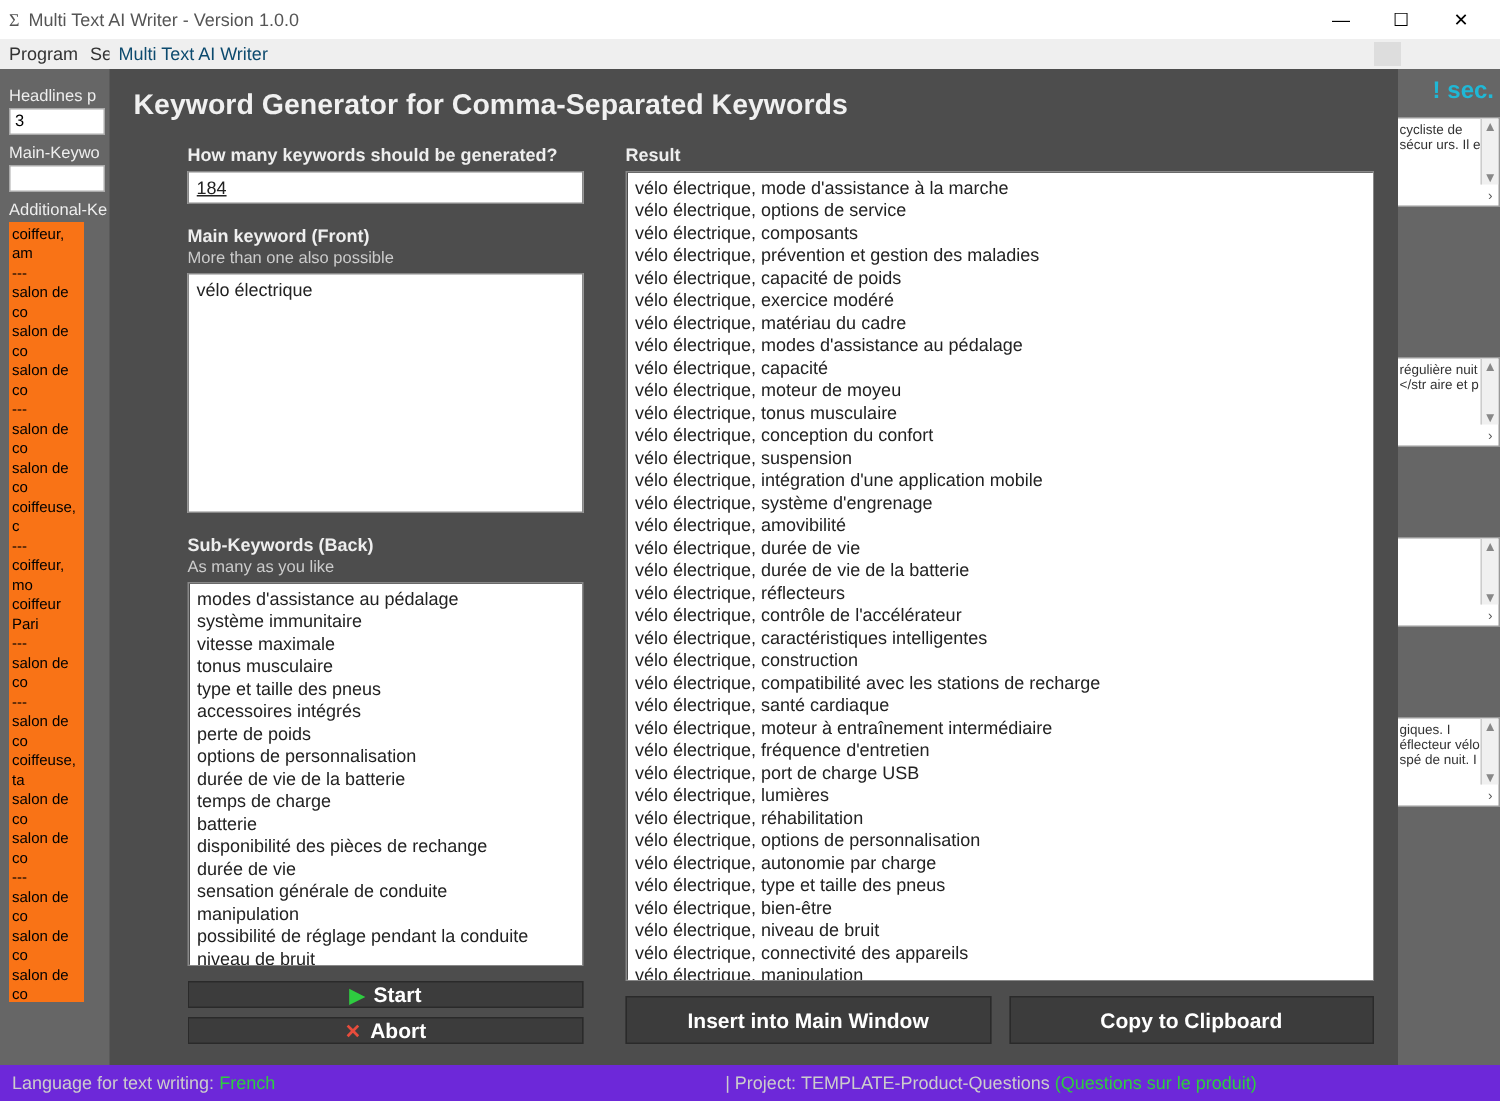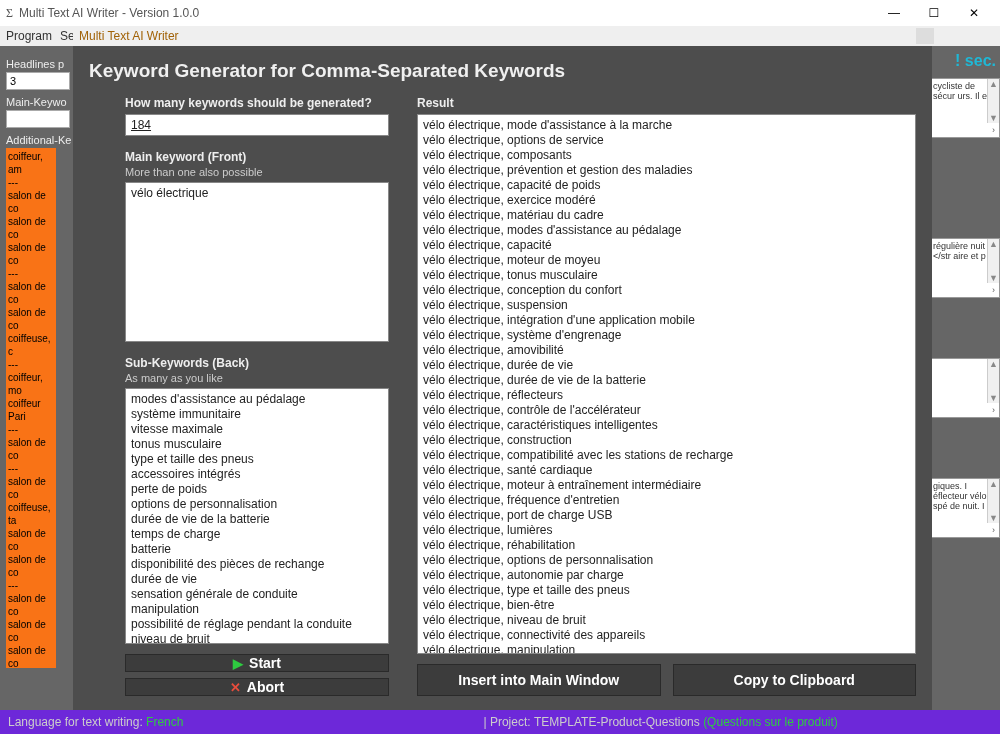--- a/index.html
+++ b/index.html
@@ -2,21 +2,21 @@
 <html><head>
 <meta charset="utf-8">
 <style>
 * { margin: 0; padding: 0; box-sizing: border-box; font-family: "Segoe UI", Arial, sans-serif; }
 body { width: 1000px; height: 734px; background: #595959; overflow: hidden; position: relative; }
 .titlebar { height: 26px; background: #fff; display: flex; align-items: center; padding: 0 6px; font-size: 12px; color: #555; }
 .titlebar .sigma { margin-right: 6px; font-family: serif; }
 .titlebar .title { flex: 1; }
 .titlebar .winbtn { width: 40px; height: 26px; display: flex; align-items: center; justify-content: center; color: #000; }
 .menubar { height: 20px; background: #efefef; display: flex; align-items: center; padding: 0 6px; font-size: 12px; color: #333; gap: 8px; }
-.inner-title { position: absolute; top: 26px; left: 73px; right: 60px; height: 20px; background: #efefef; display: flex; align-items: center; padding: 0 6px; font-size: 12px; color: #a16207; }
+.inner-title { position: absolute; top: 26px; left: 73px; right: 60px; height: 20px; background: #efefef; display: flex; align-items: center; padding: 0 6px; font-size: 12px; color: #0c4a6e; }
 .inner-close { width: 18px; height: 16px; background: #ddd; margin-left: auto; }
 .left-bg { position: absolute; top: 46px; left: 0; width: 75px; bottom: 24px; background: #666; padding: 6px; font-size: 11px; color: #eee; overflow: hidden; }
 .left-bg .lbl { margin-top: 6px; white-space: nowrap; }
 .left-bg input { width: 64px; height: 18px; font-size: 11px; background: #fff; border: 1px solid #aaa; margin-top: 2px; padding: 0 3px; }
 .left-bg .listfrag { width: 50px; background: #f97316; color: #000; font-size: 10px; margin-top: 2px; padding: 2px; line-height: 1.3; overflow: hidden; }
 .right-bg { position: absolute; top: 46px; right: 0; width: 70px; bottom: 24px; background: #666; padding-top: 6px; }
 .right-bg .secbadge { color: #1fb8d6; font-size: 16px; font-weight: bold; text-align: right; padding-right: 4px; }
 .right-bg .box { background: #fff; height: 60px; margin: 8px 0 12px 0; border: 1px solid #999; position: relative; font-size: 9px; color: #333; padding: 2px; overflow: hidden; }
 .right-bg .box .chev { position: absolute; bottom: 2px; right: 4px; color: #555; }
 .right-bg .box .scroll { position: absolute; top: 0; right: 0; bottom: 14px; width: 12px; background: #f0f0f0; border-left: 1px solid #ccc; }

